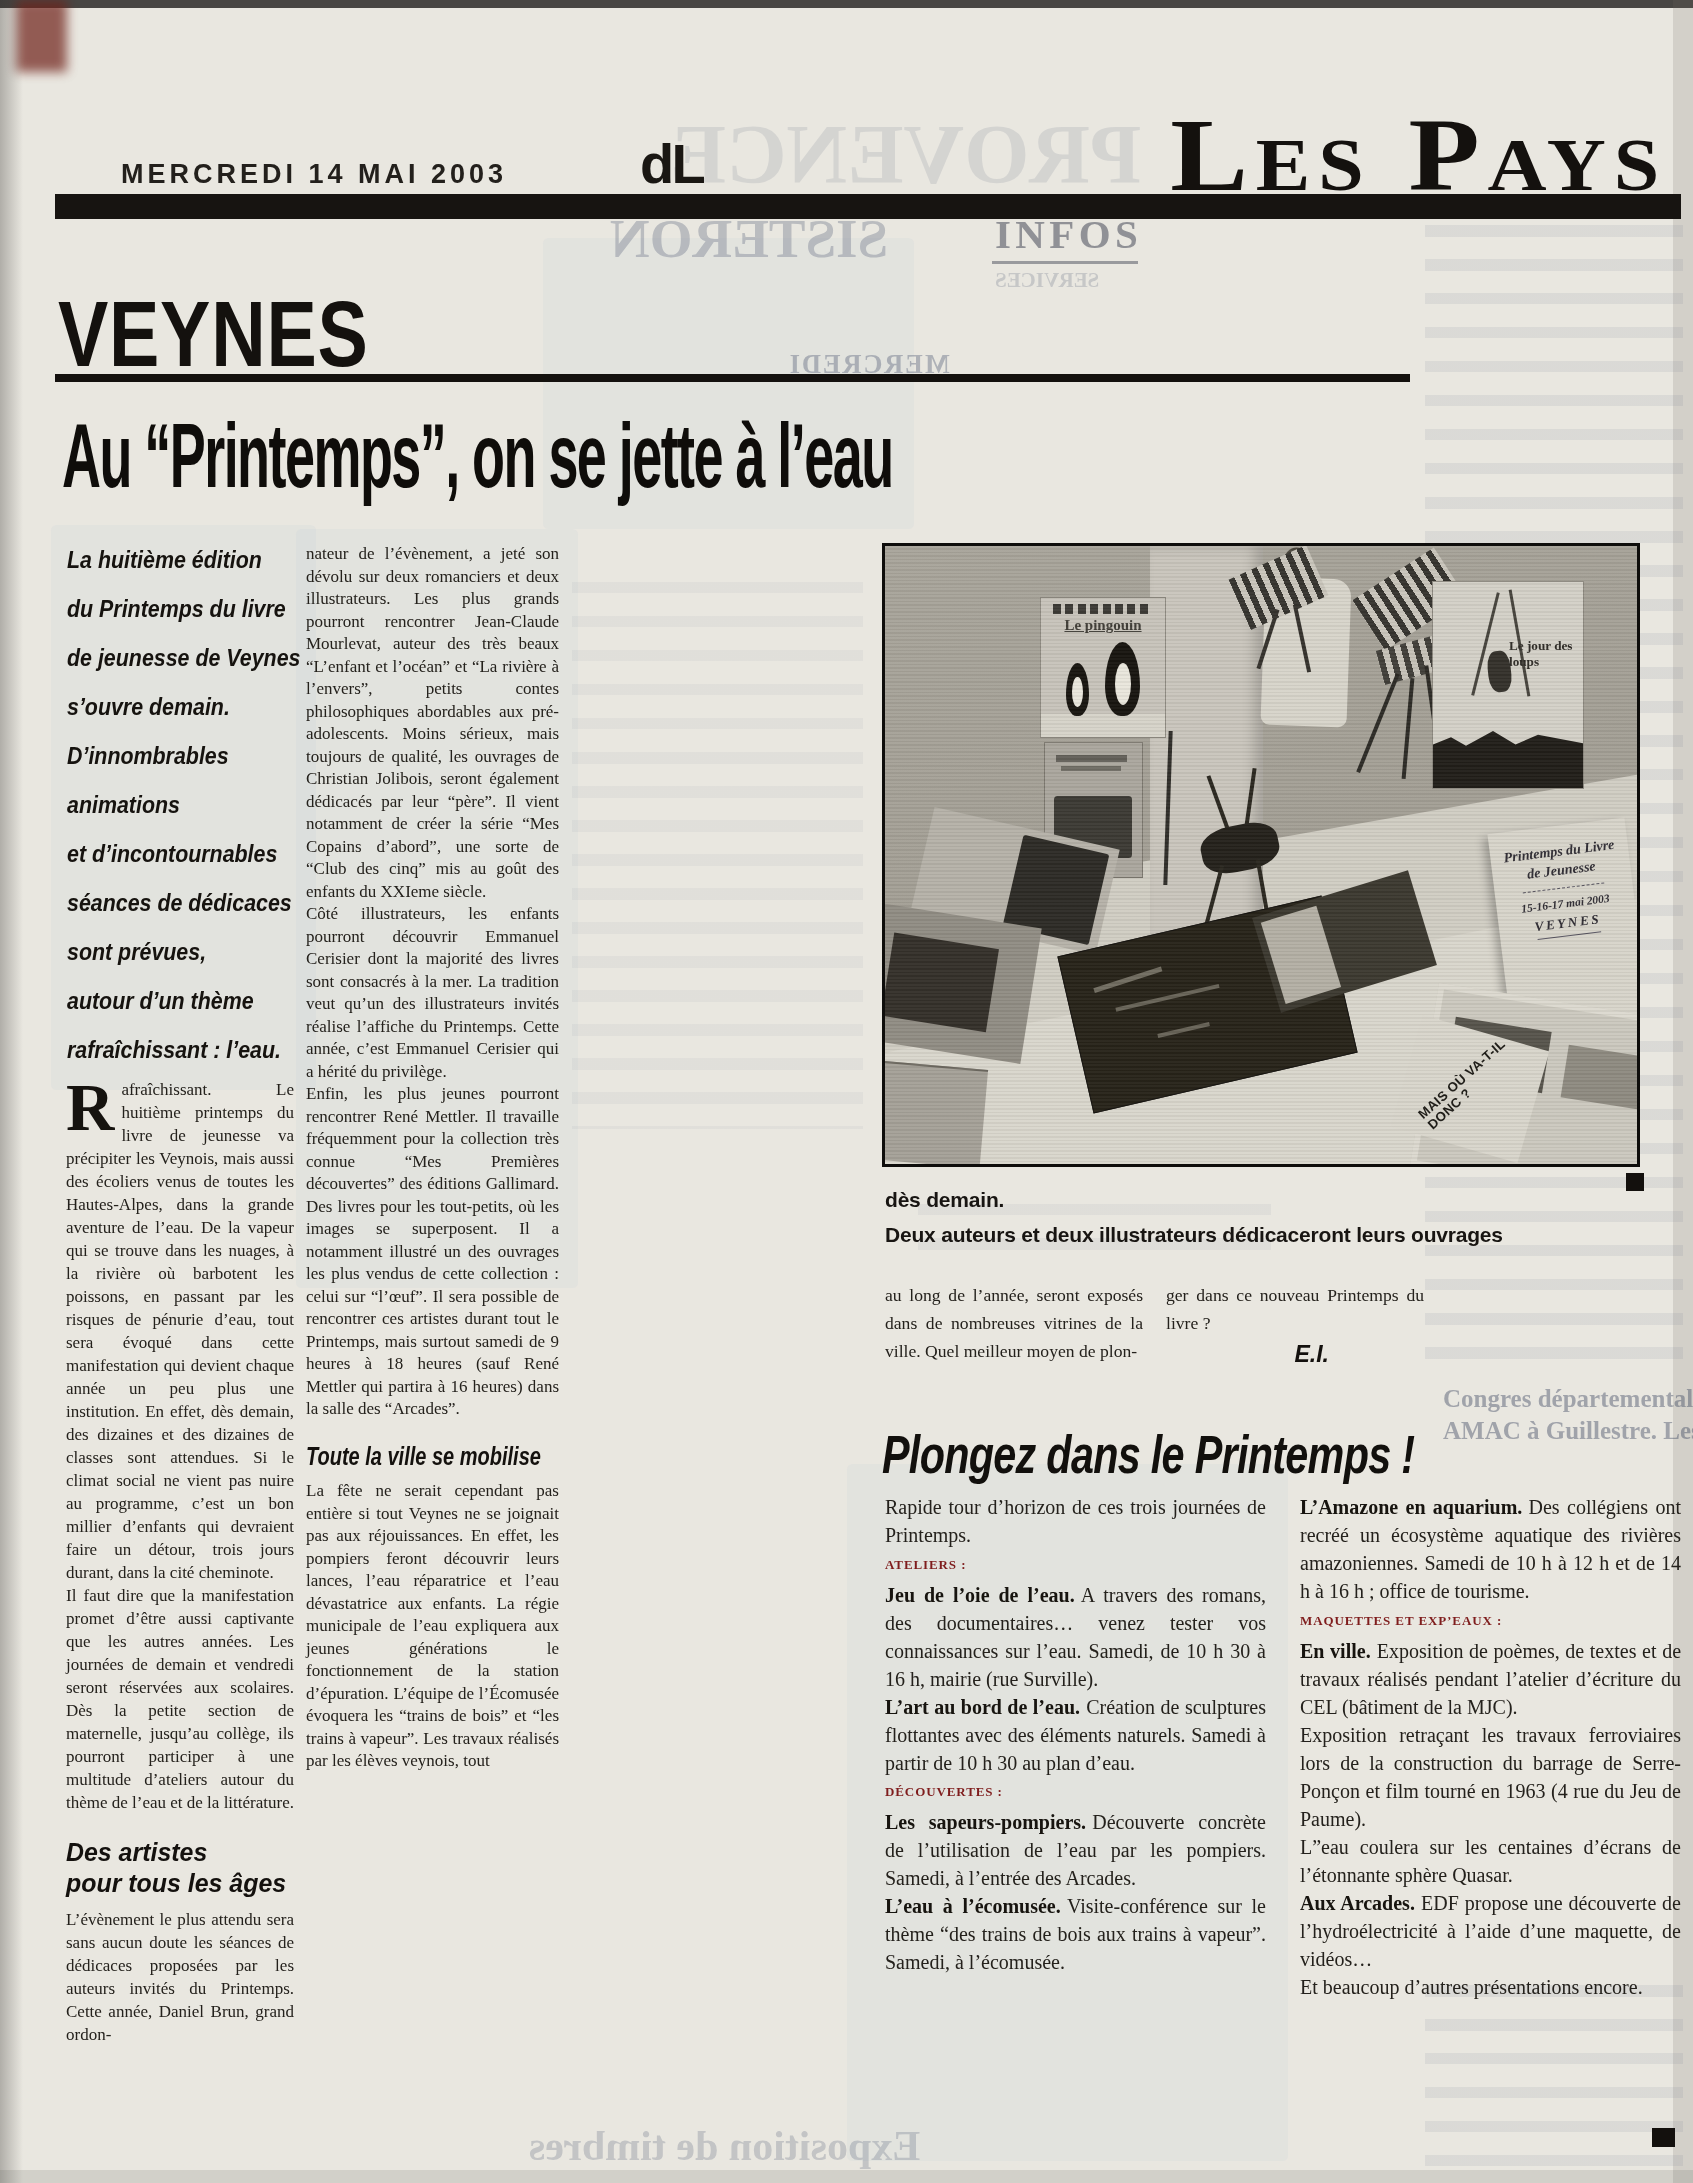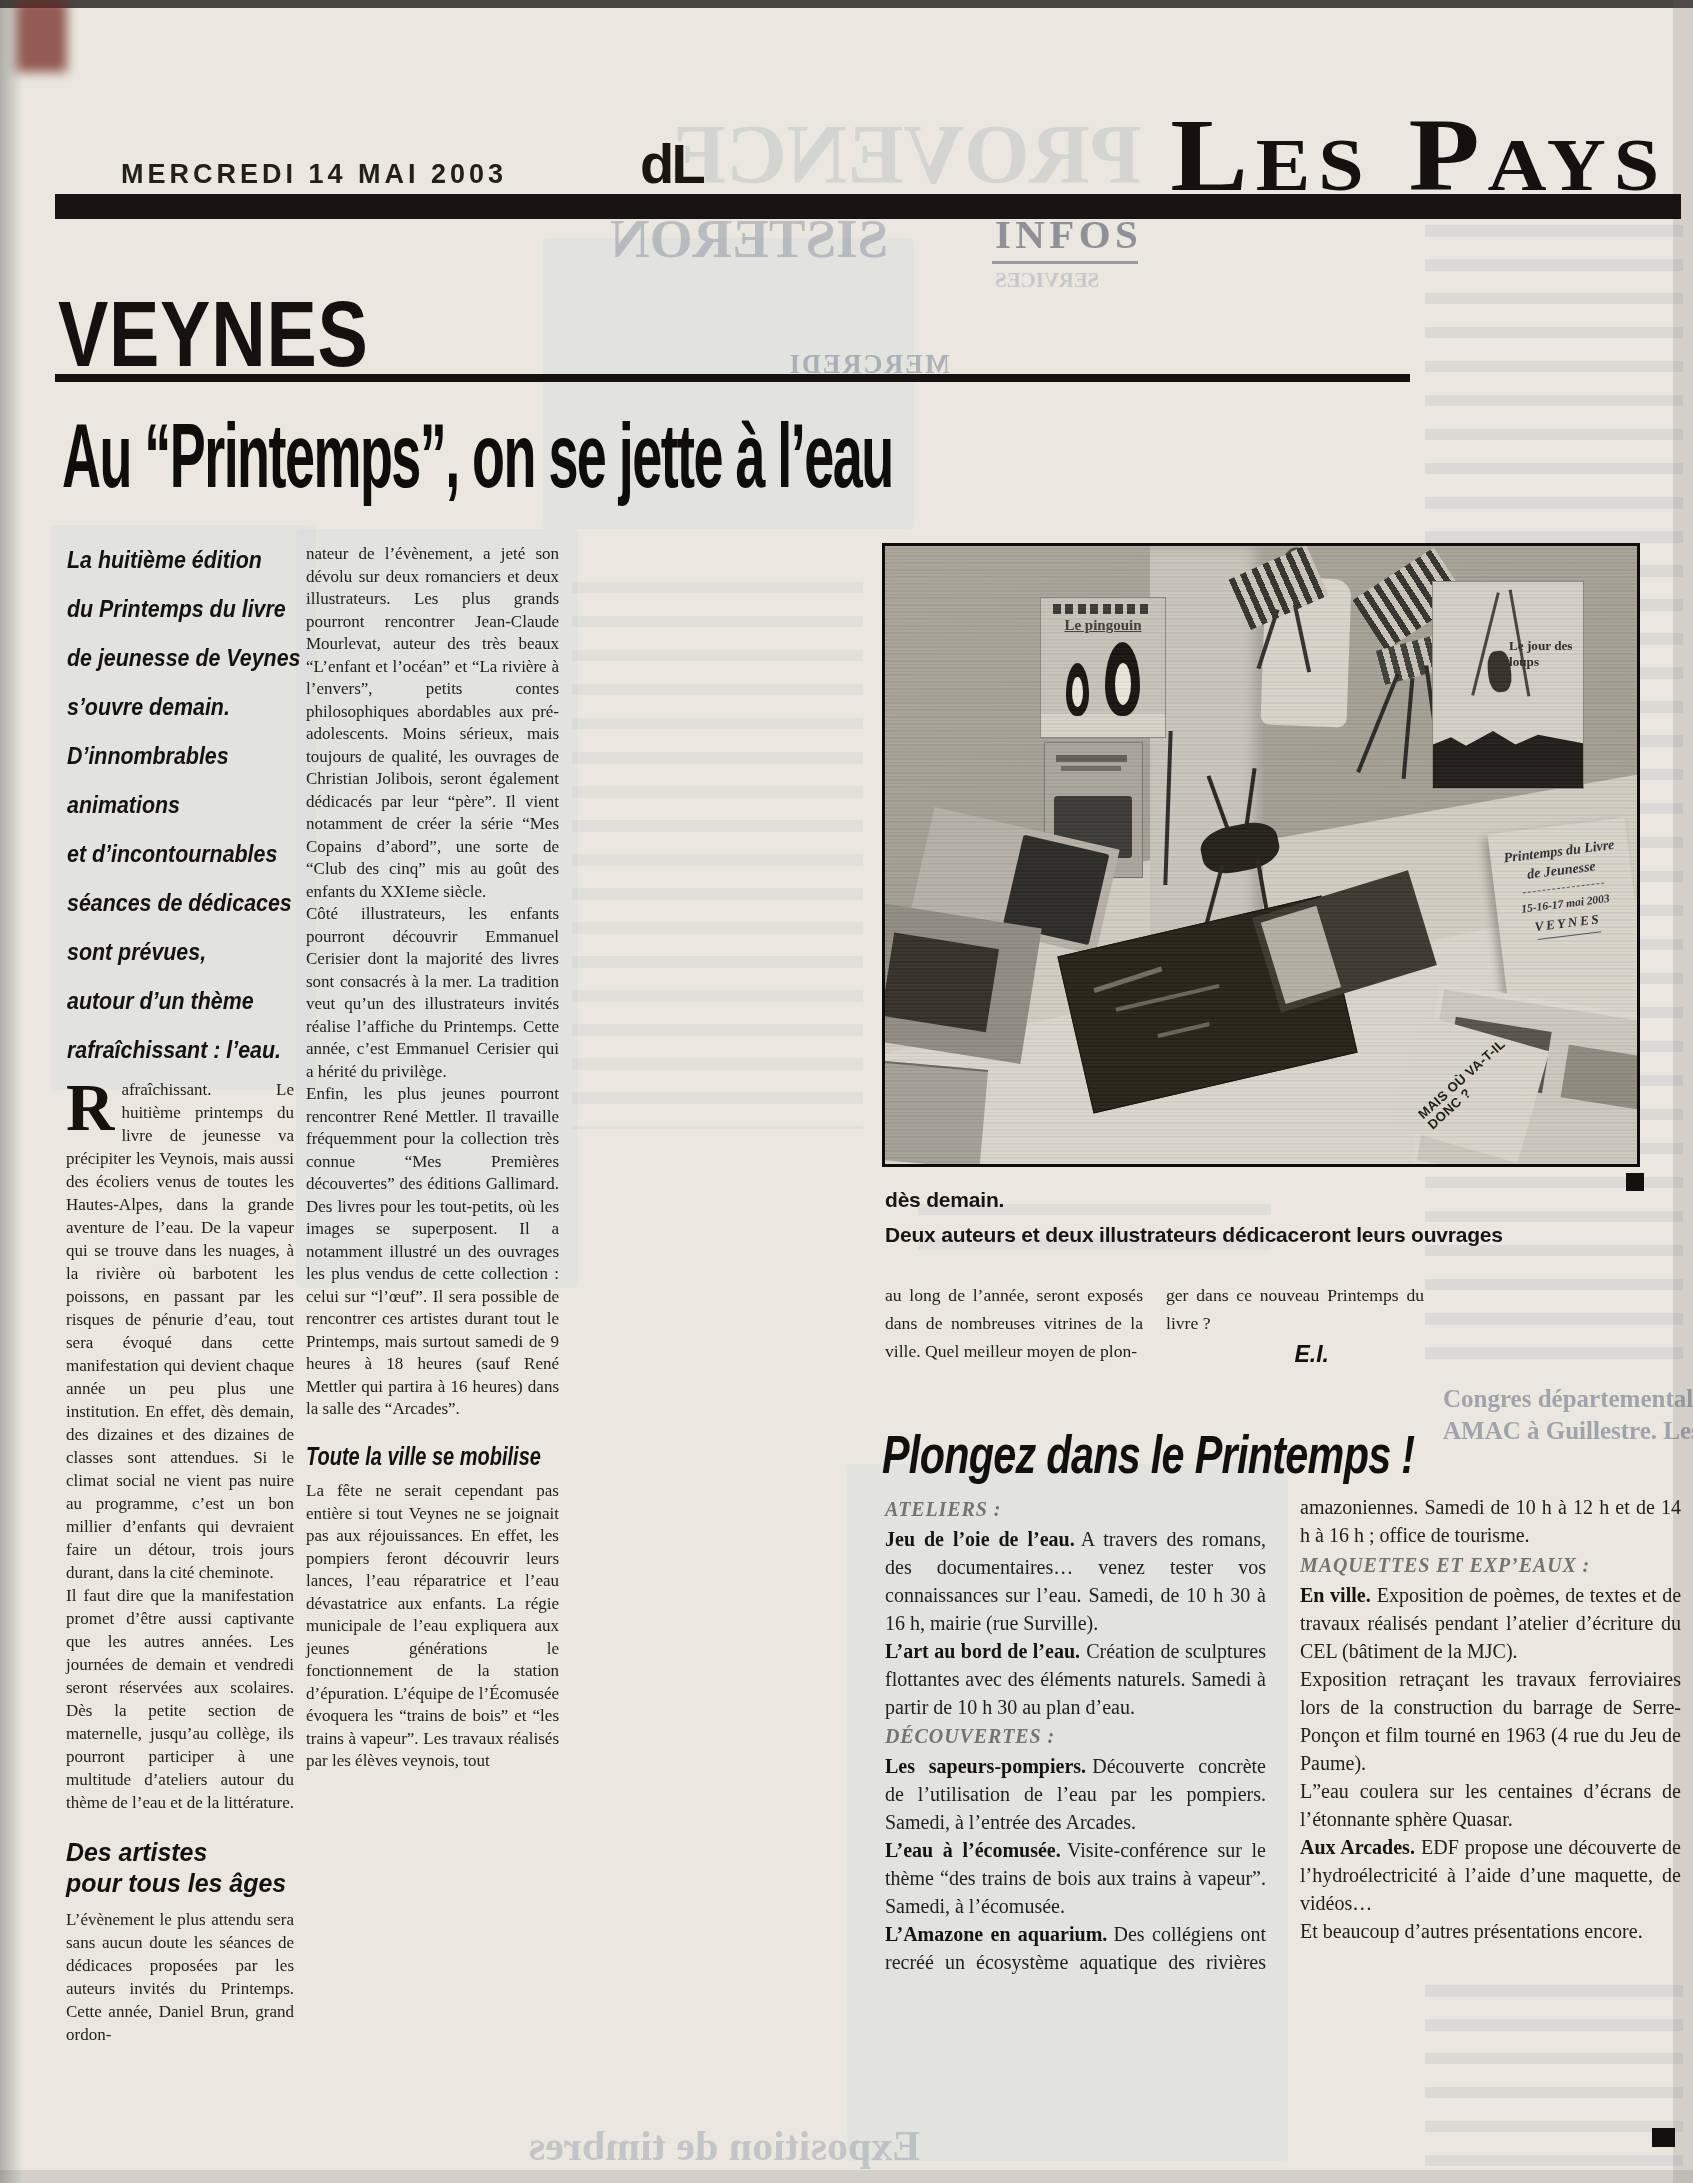--- a/index.html
+++ b/index.html
@@ -117,21 +117,21 @@
   .col3{left:885px;top:1281px;width:258px;font-size:17.6px;line-height:28px;}
   .col4{left:1166px;top:1281px;width:258px;font-size:17.6px;line-height:28px;}
   .byline{left:1166px;top:1341px;width:163px;text-align:right;font-family:"Liberation Sans","DejaVu Sans",sans-serif;
           font-weight:800;font-style:italic;font-size:23px;color:#14110e;}
   
   .sb-title{left:882px;top:1424px;font-weight:900;font-style:italic;font-size:53px;letter-spacing:-0.9px;color:#12100d;
             transform:scaleX(.78);transform-origin:left top;white-space:nowrap;}
   .sb-body{left:885px;top:1493px;width:796px;height:681px;column-count:2;column-gap:34px;
            font-size:20px;line-height:28px;text-align:justify;color:#24211c;}
   .sb-intro{margin:0 0 1.8px 0;}
-  .sb-header{font-weight:800;font-style:italic;font-size:20px;letter-spacing:0.9px;color:#737373;margin:1.8px 0;}
+  .sb-header{font-weight:800;font-size:13px;letter-spacing:0.9px;color:#7f1d1d;margin:1.8px 0;}
   .sb-item{margin:0;}
   .lead{font-weight:700;color:#17140f;margin-right:6.2px;}
   .lead:empty{margin:0;}
   .end-square{left:1652px;top:2128px;width:23px;height:19.4px;background:#13100d;}
 </style>
 </head>
 <body>
 
 <div id="page">
 
@@ -289,20 +289,21 @@
     <div>dès demain.</div>
     <div>Deux auteurs et deux illustrateurs dédicaceront leurs ouvrages</div>
   </div>
 
   <div class="abs bodycol col3">au long de l’année, seront exposés dans de nombreuses vitrines de la ville. Quel meilleur moyen de plon-</div>
   <div class="abs bodycol col4">ger dans ce nouveau Printemps du livre ?</div>
   <div class="abs byline">E.I.</div>
 
   <h2 class="abs sb-title sans" style="margin:0;">Plongez dans le Printemps !</h2>
   <div class="abs sb-body">
+    <div class="sb-intro">Rapide tour d’horizon de ces trois journées de Printemps.</div>
 
     <div class="sb-header">ATELIERS :</div>
     <div class="sb-item"><span class="lead">Jeu de l’oie de l’eau.</span><span>A travers des romans, des documentaires… venez tester vos connaissances sur l’eau. Samedi, de 10 h 30 à 16 h, mairie (rue Surville).</span></div>
     <div class="sb-item"><span class="lead">L’art au bord de l’eau.</span><span>Création de sculptures flottantes avec des éléments naturels. Samedi à partir de 10 h 30 au plan d’eau.</span></div>
 
     <div class="sb-header">DÉCOUVERTES :</div>
     <div class="sb-item"><span class="lead">Les sapeurs-pompiers.</span><span>Découverte concrète de l’utilisation de l’eau par les pompiers. Samedi, à l’entrée des Arcades.</span></div>
     <div class="sb-item"><span class="lead">L’eau à l’écomusée.</span><span>Visite-conférence sur le thème “des trains de bois aux trains à vapeur”. Samedi, à l’écomusée.</span></div>
     <div class="sb-item"><span class="lead">L’Amazone en aquarium.</span><span>Des collégiens ont recréé un écosystème aquatique des rivières amazoniennes. Samedi de 10 h à 12 h et de 14 h à 16 h ; office de tourisme.</span></div>
 

